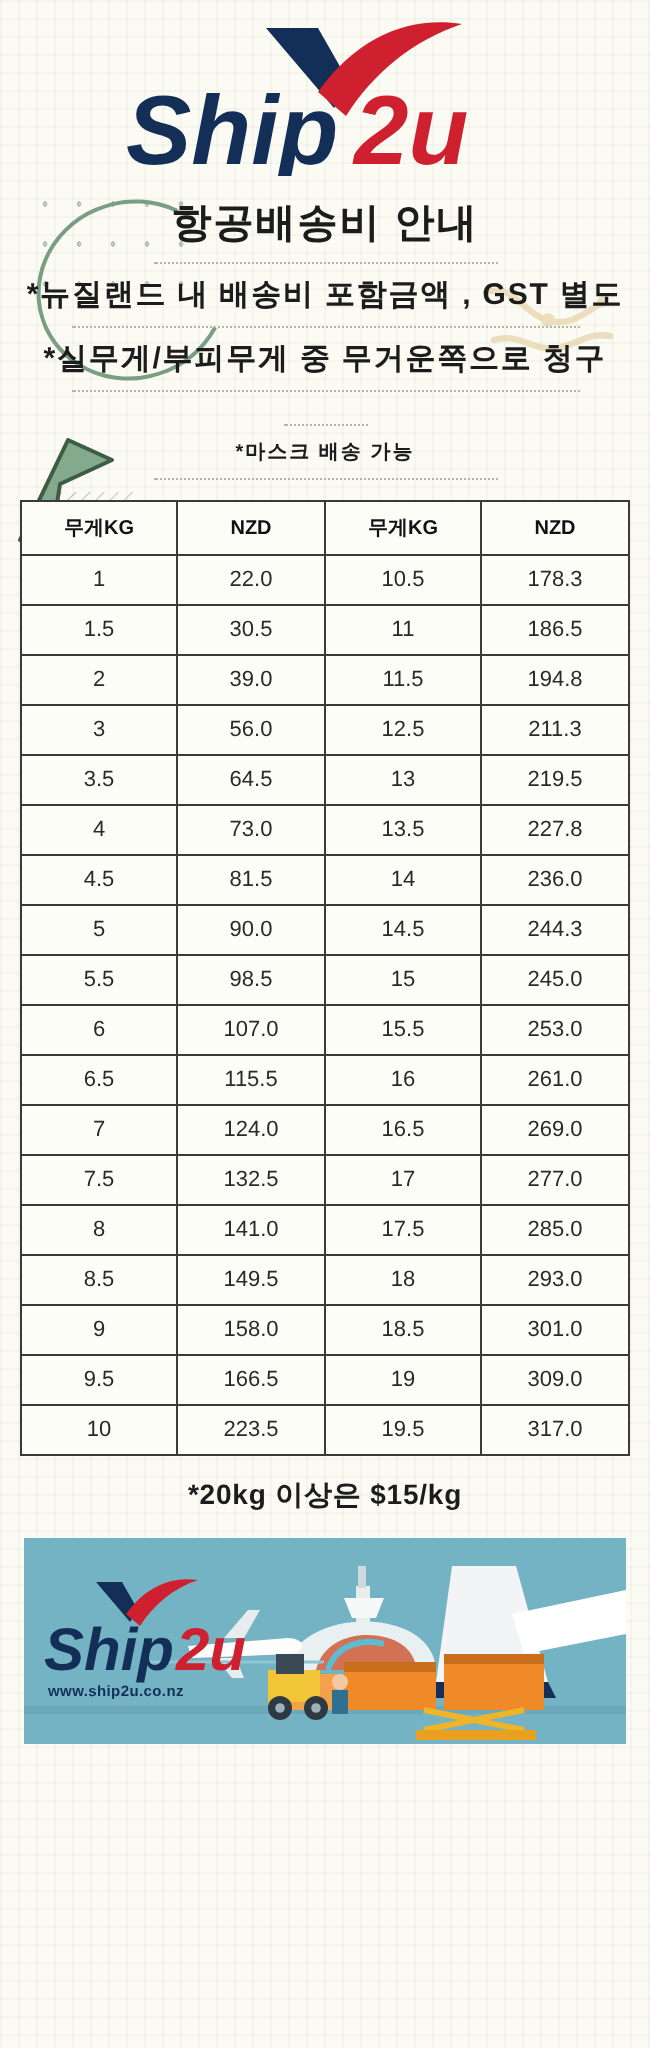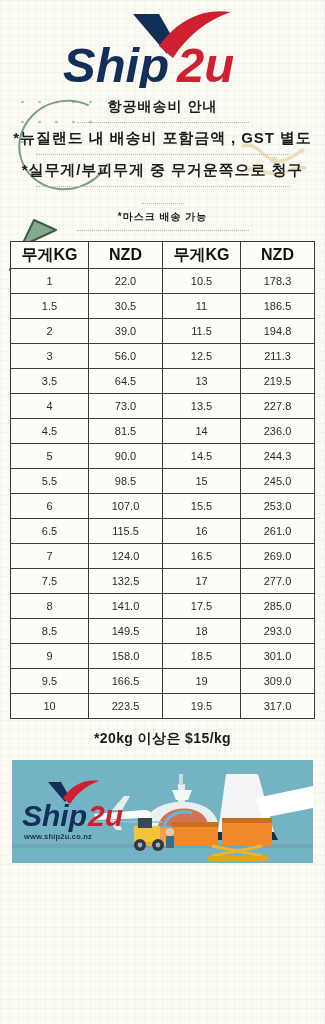--- a/index.html
+++ b/index.html
@@ -77,21 +77,21 @@
   .logo-svg { display: block; margin: 0 auto; }
 
   
   .header-block {
     position: relative;
     z-index: 5;
     margin-top: 6px;
     text-align: center;
   }
   .main-title {
-    font-size: 14px;
+    font-size: 20px;
     font-weight: bold;
     color: #1c1c1c;
     letter-spacing: 1px;
     margin: 0;
     padding: 4px 0 3px 0;
   }
   .dot-divider {
     height: 0;
     border-top: 1px dotted #b9b5a4;
     margin: 3px auto;
@@ -135,21 +135,21 @@
     border: 1px solid #3a3a3a;
     text-align: center;
     font-size: 11px;
     color: #2a2a2a;
     height: 24px;
     padding: 0;
     background: #fdfdf8;
   }
   table.rate-table th {
     font-weight: bold;
-    font-size: 16px;
+    font-size: 10px;
     color: #111;
     height: 26px;
   }
   table.rate-table td { font-weight: normal; }
   table.rate-table col.c1, table.rate-table col.c3 { width: 78px; }
   table.rate-table col.c2, table.rate-table col.c4 { width: 74px; }
 
   
   .footer-notes {
     position: relative;

